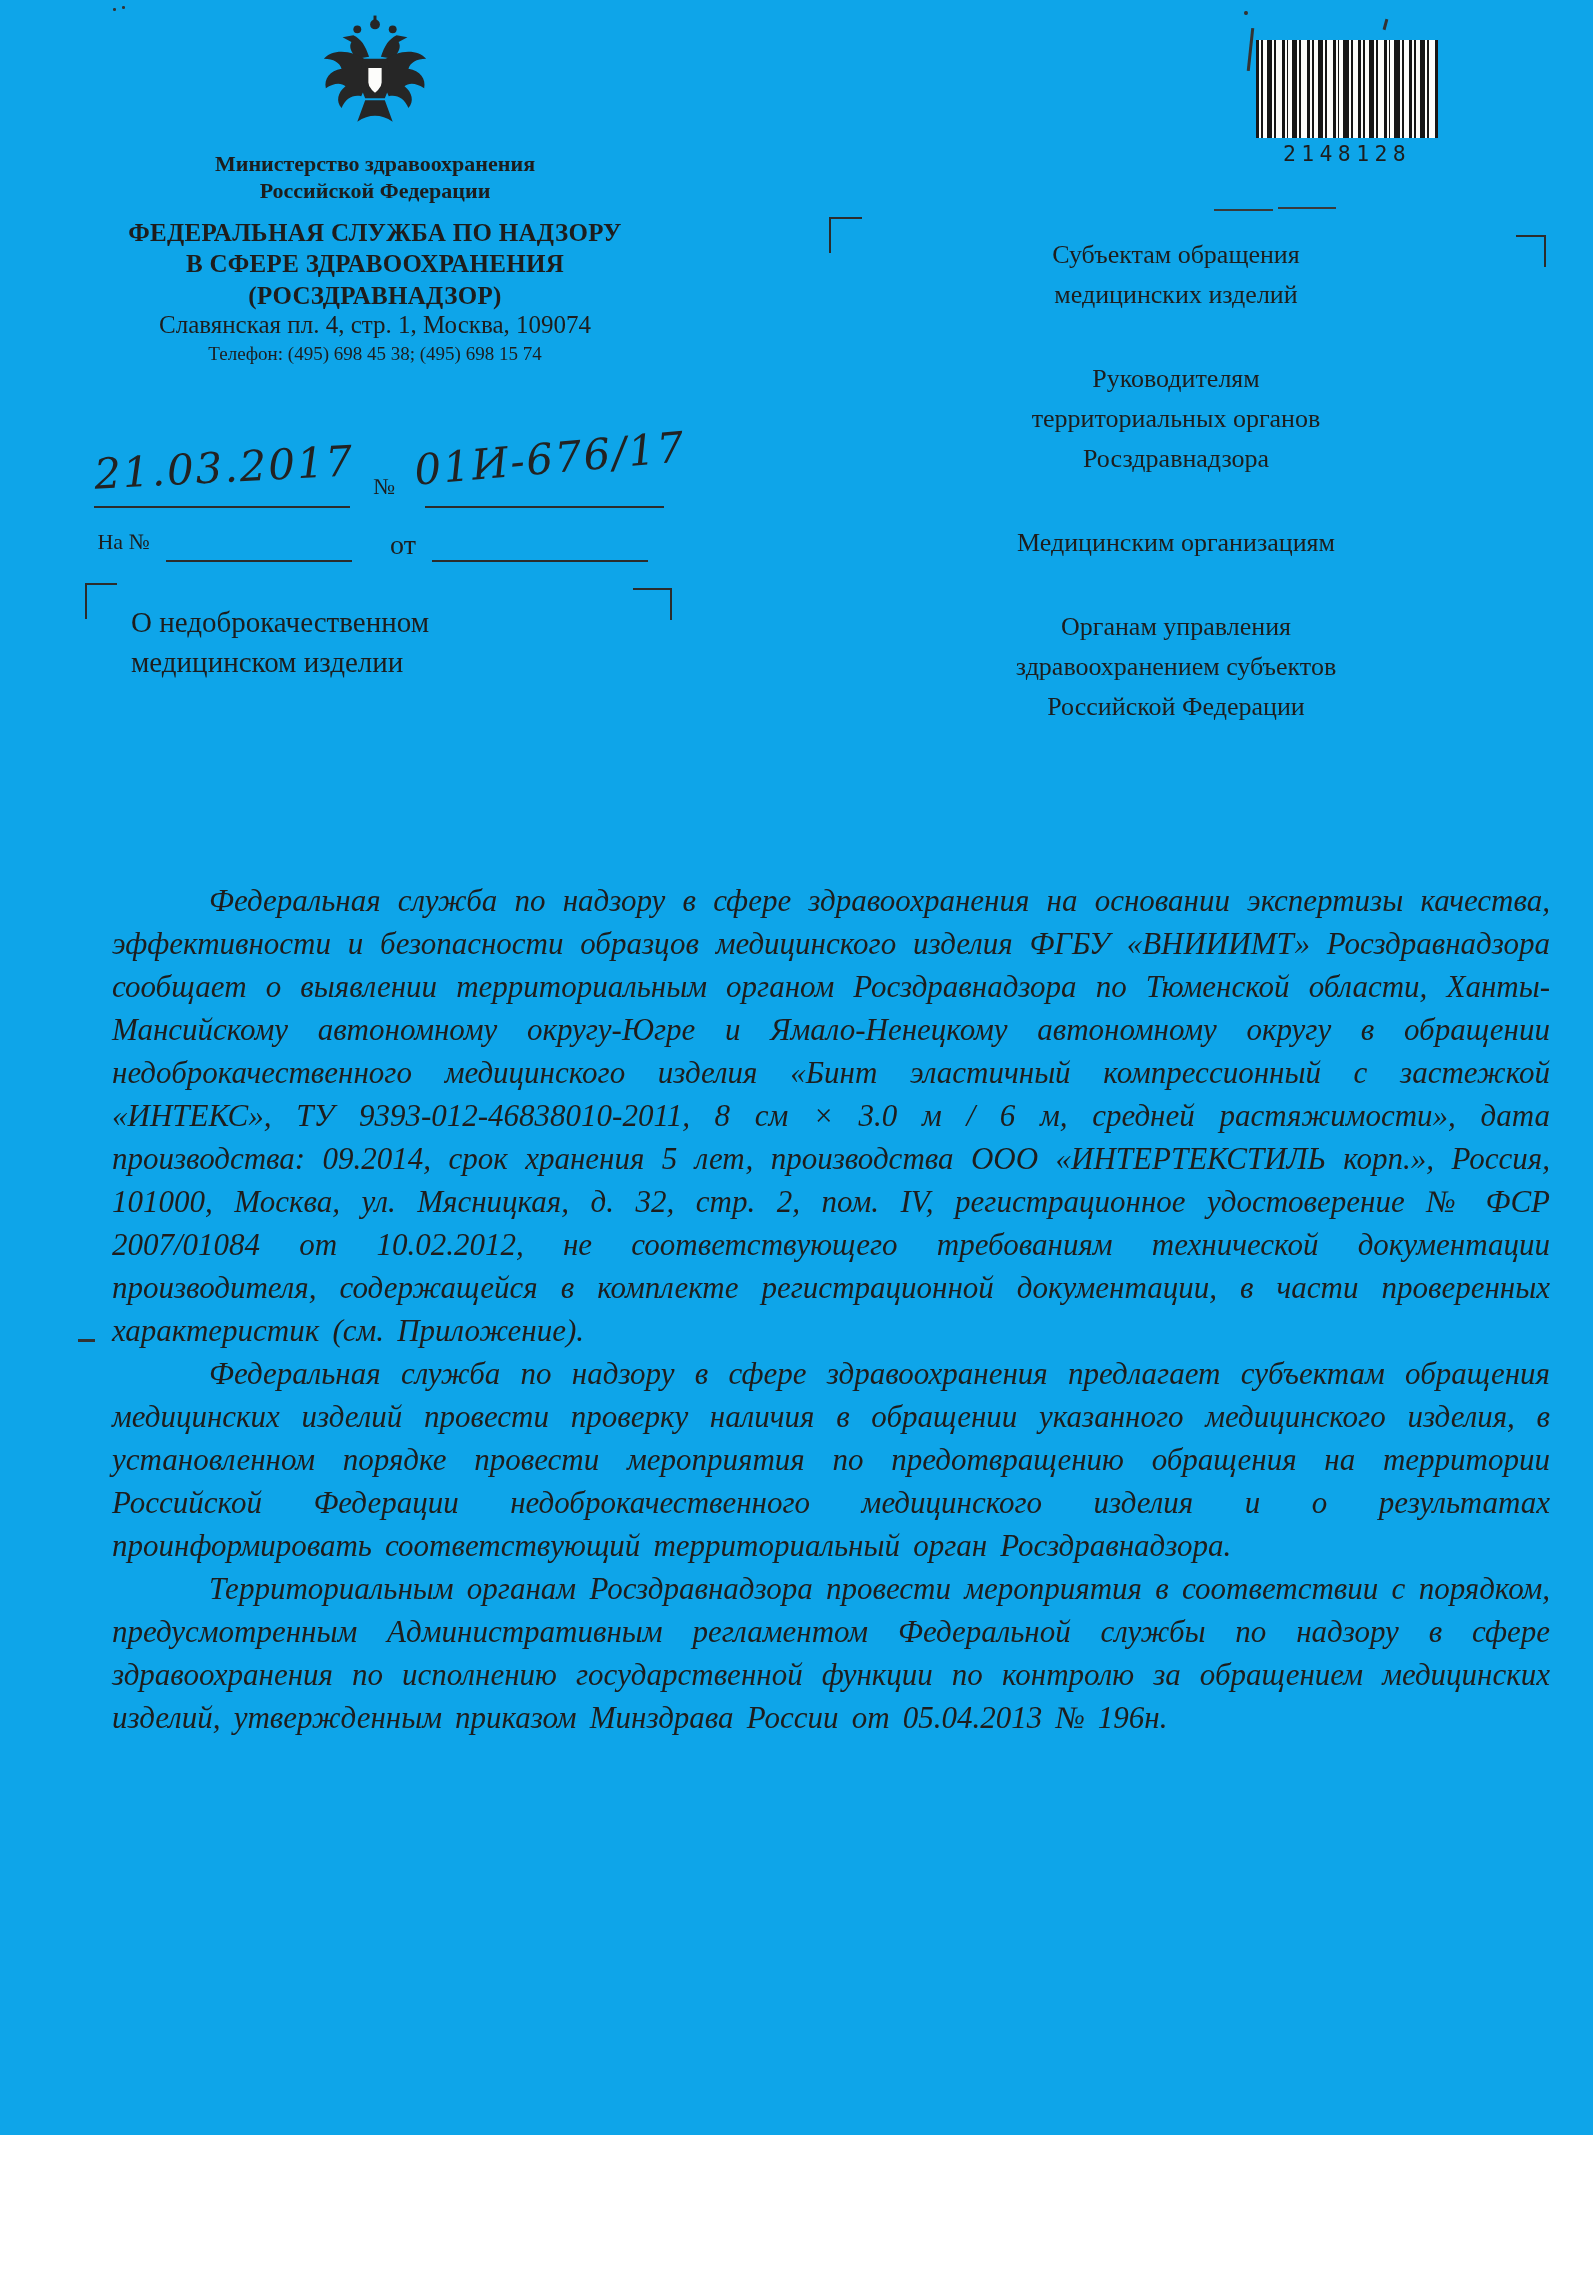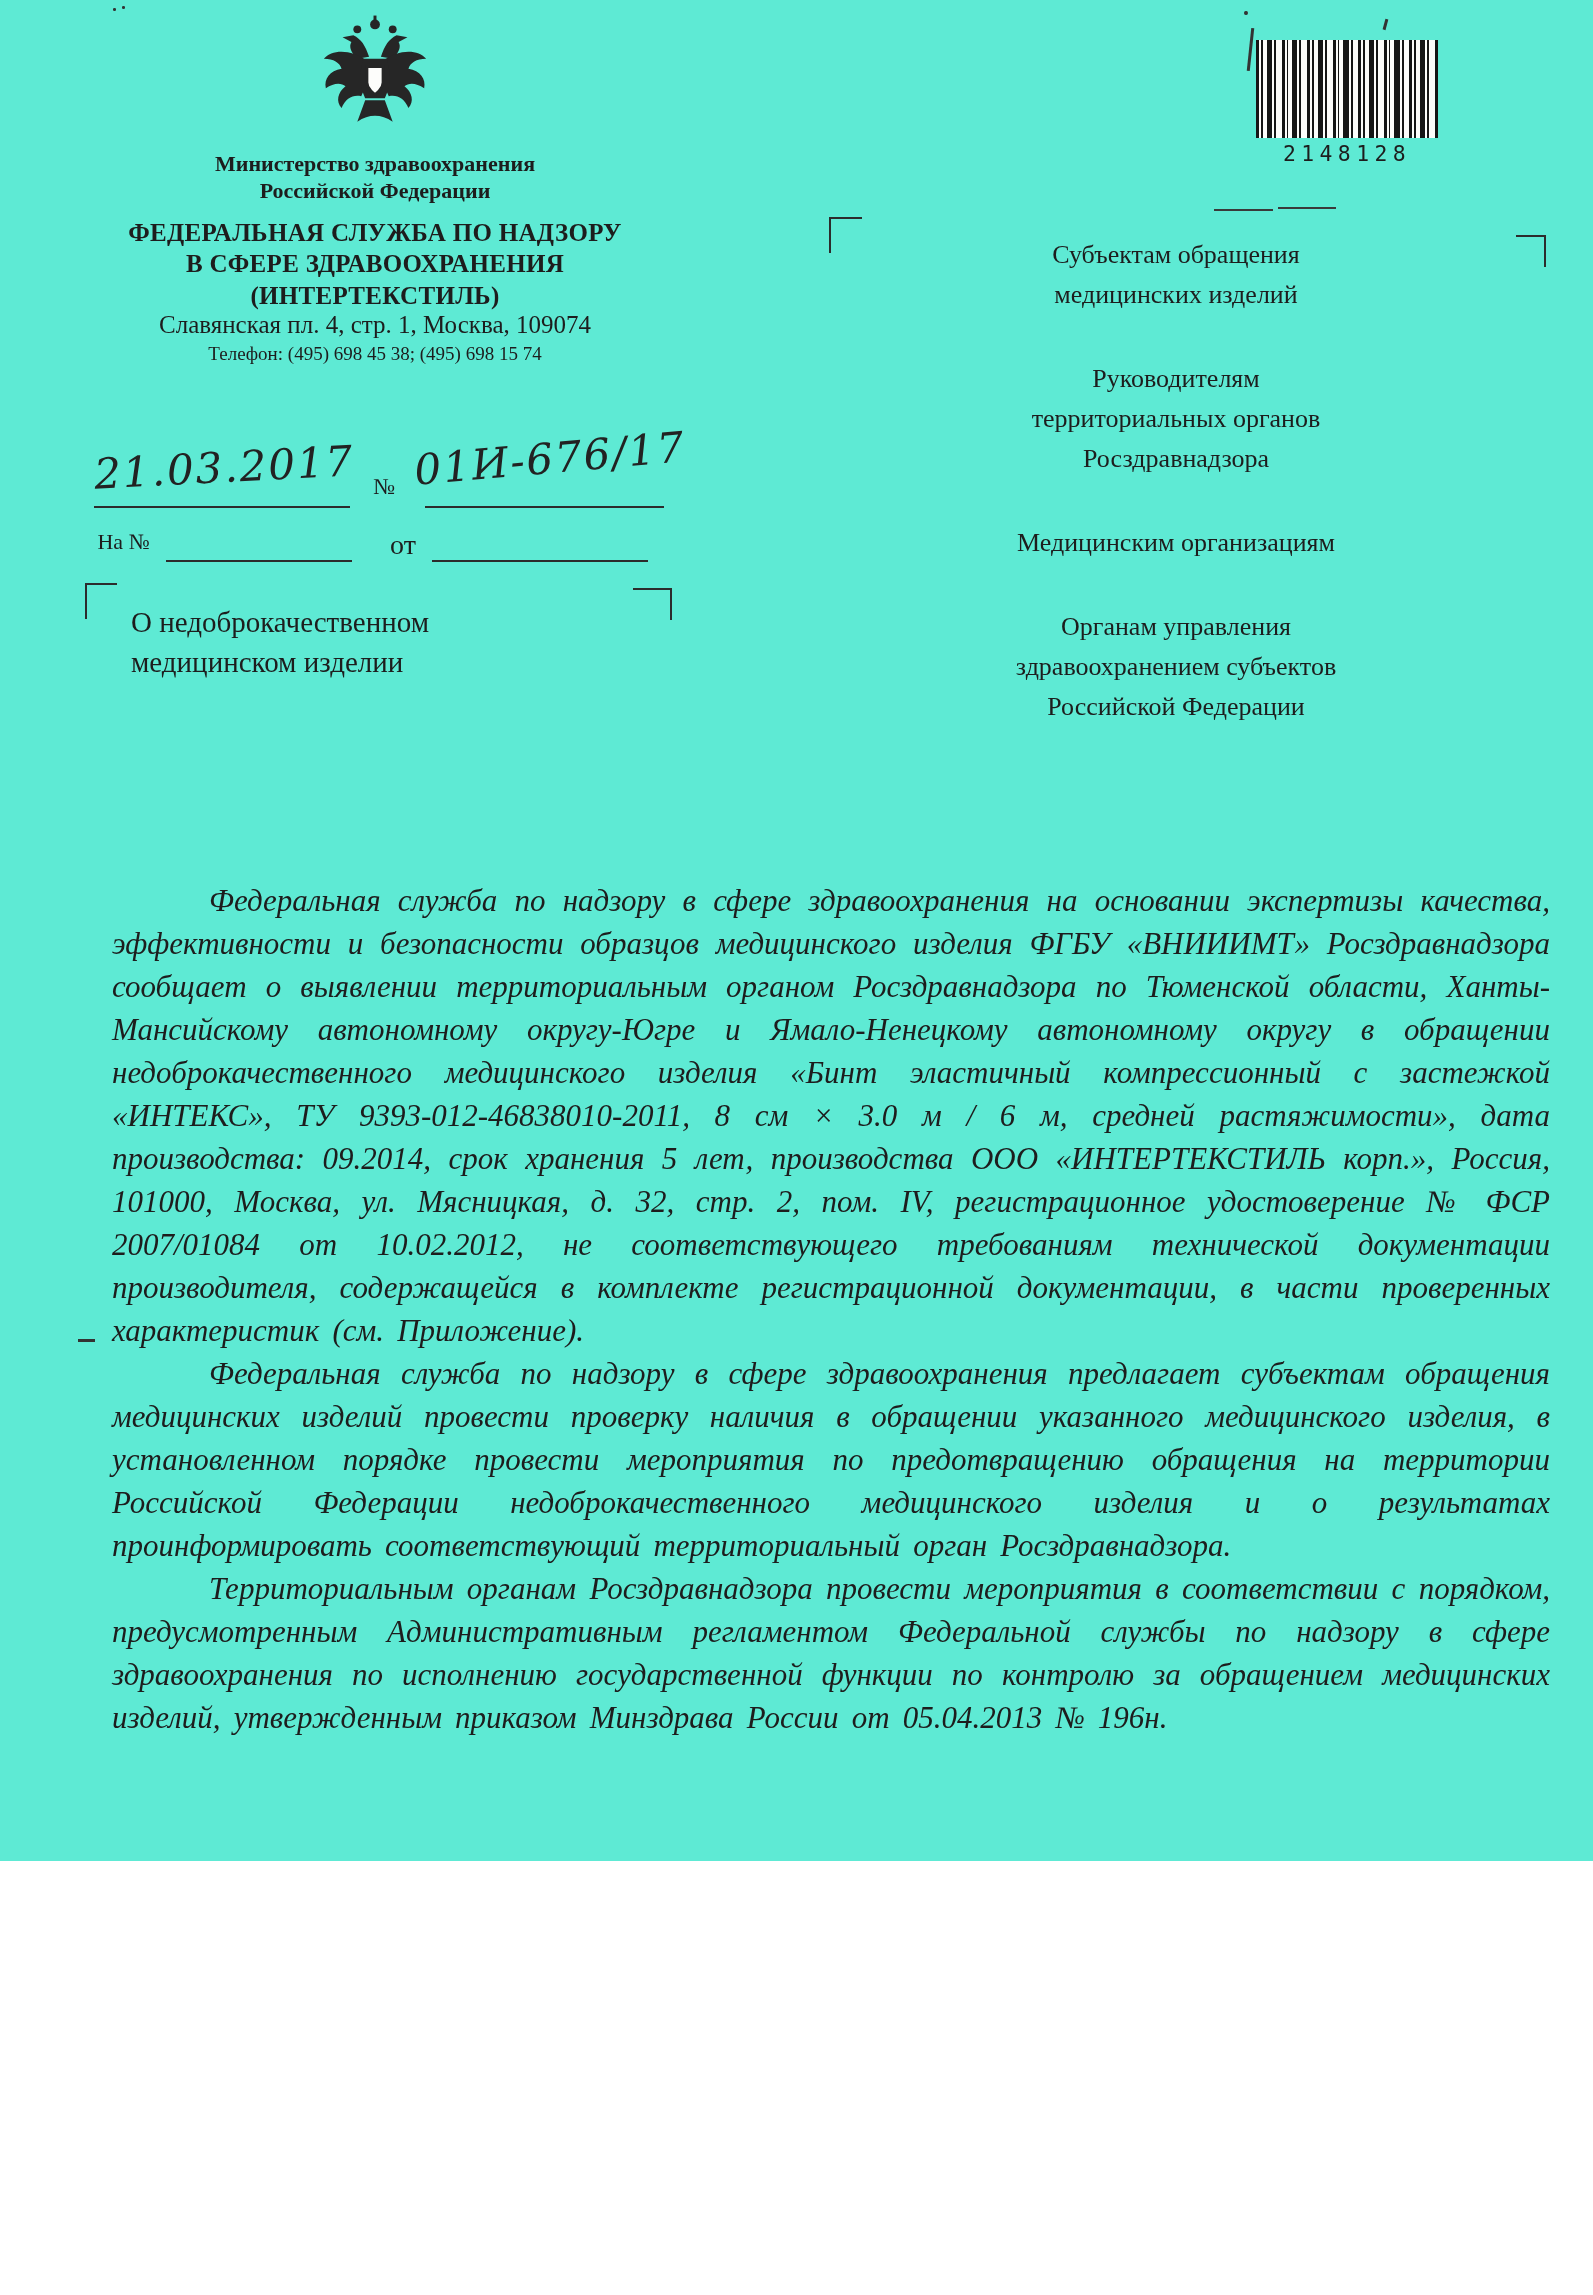--- a/index.html
+++ b/index.html
@@ -1,21 +1,21 @@
 <!DOCTYPE html>
 <html style="font-size:10.7px"><head>
 <meta charset="utf-8">
 <title>Document</title>
 <style>
   html, body { margin:0; padding:0; background:#ffffff; }
   .page {
     position:relative;
     width:1594px;
-    height:1861px;
-    background:#5eead4;
+    height:2135px;
+    background:#0ea5e9;
     font-family:"Liberation Serif", "DejaVu Serif", serif;
     color:#1d1d1d;
     overflow:hidden;
   }
   .pre { white-space:pre-line; }
 
   
   .header-left {
     position:absolute; left:80px; top:14.7px; width:590px;
     text-align:center;
@@ -146,21 +146,21 @@
 
         <path d="M50 86 L70 86 L78 108 C66 100 54 100 42 108 Z"></path>
       </g>
 
       <path d="M52 52 L68 52 L68 68 C68 75 60 80 60 80 C60 80 52 75 52 68 Z" fill="#fdfdfb" stroke="#262626" stroke-width="2.5"></path>
     </svg>
     <div class="ministry pre">Министерство здравоохранения
 Российской Федерации</div>
     <div class="service pre">ФЕДЕРАЛЬНАЯ СЛУЖБА ПО НАДЗОРУ
 В СФЕРЕ ЗДРАВООХРАНЕНИЯ
-(ИНТЕРТЕКСТИЛЬ)</div>
+(РОСЗДРАВНАДЗОР)</div>
     <div class="address">Славянская пл. 4, стр. 1, Москва, 109074</div>
     <div class="phone">Телефон: (495) 698 45 38; (495) 698 15 74</div>
   </div>
 
   <div class="ref-block">
     <span class="hw hw-date">21.03.2017</span>
     <span class="no-sign">№</span>
     <span class="hw hw-number">01И-676/17</span>
     <span class="u-line u-date"></span>
     <span class="u-line u-number"></span>

